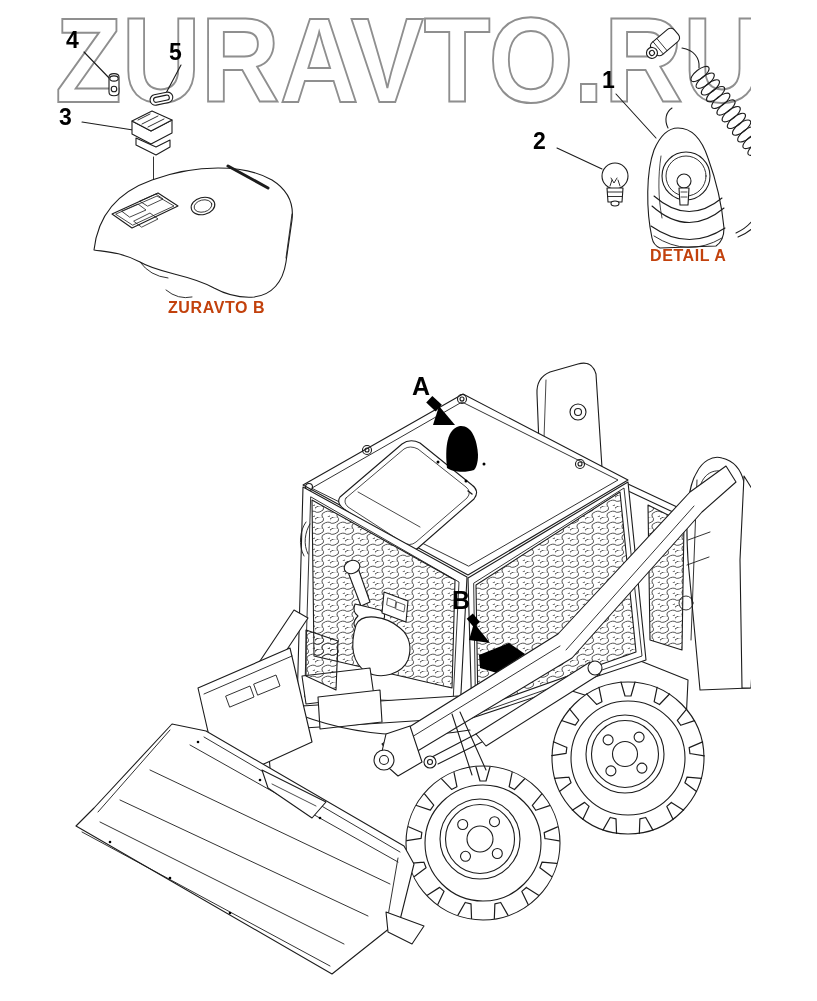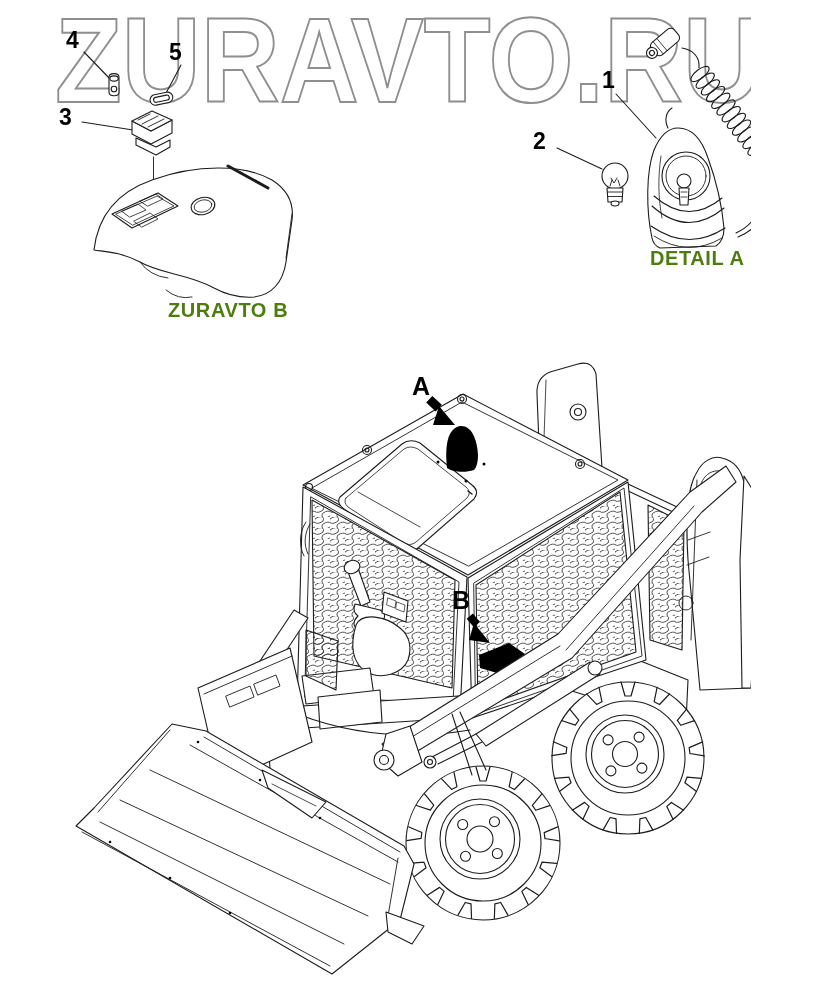--- a/index.html
+++ b/index.html
@@ -2,21 +2,21 @@
 <html><head>
 <meta charset="utf-8">
 <style>
   html,body{margin:0;padding:0;background:#fff;}
   .canvas{position:relative;width:751px;height:1001px;background:#ffffff;overflow:hidden;
           font-family:"Liberation Sans",sans-serif;}
   .canvas svg{position:absolute;left:0;top:0;}
   .lbl{position:absolute;font-weight:bold;color:#000;line-height:1;font-size:23px;
        font-family:"Liberation Sans",sans-serif;}
   .loc{font-size:25px;}
-  .cap{position:absolute;font-weight:bold;color:#4d7c0f;line-height:1;font-size:20px;
+  .cap{position:absolute;font-weight:bold;color:#c2410c;line-height:1;font-size:16px;
        letter-spacing:.6px;font-family:"Liberation Sans",sans-serif;}
 </style>
 </head>
 <body>
 
 <div class="canvas">
 
 <svg width="817" height="1001" viewBox="0 0 817 1001">
   <defs>
     <pattern id="mesh" width="15" height="11" patternUnits="userSpaceOnUse">

